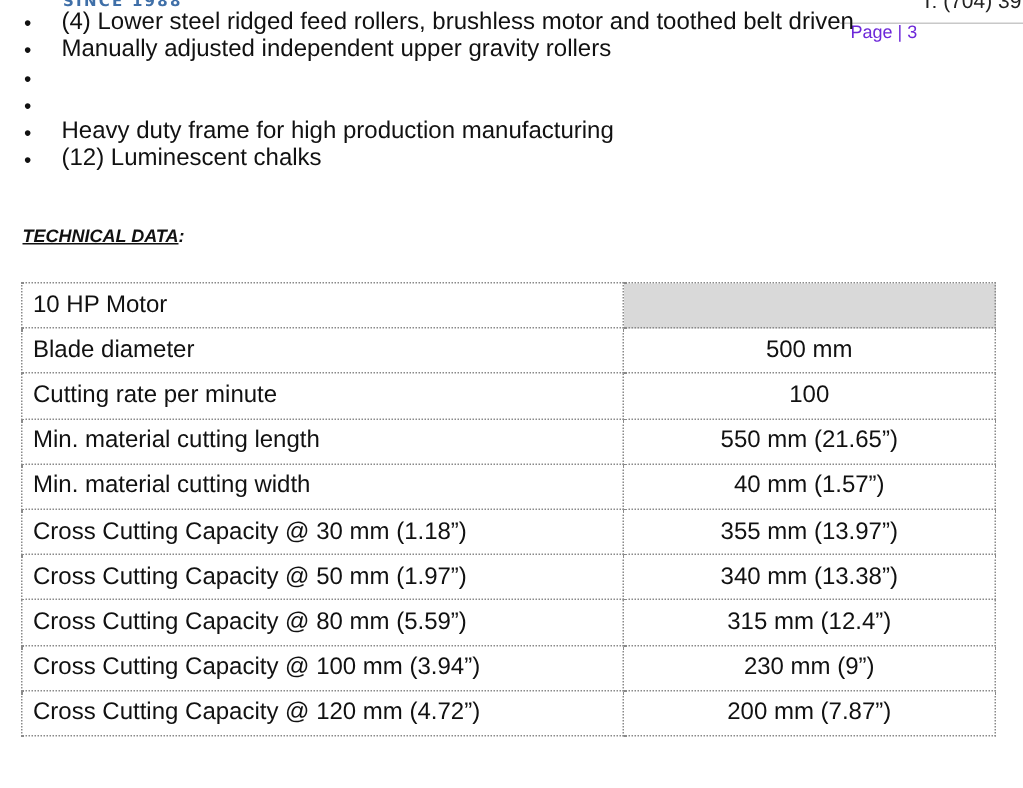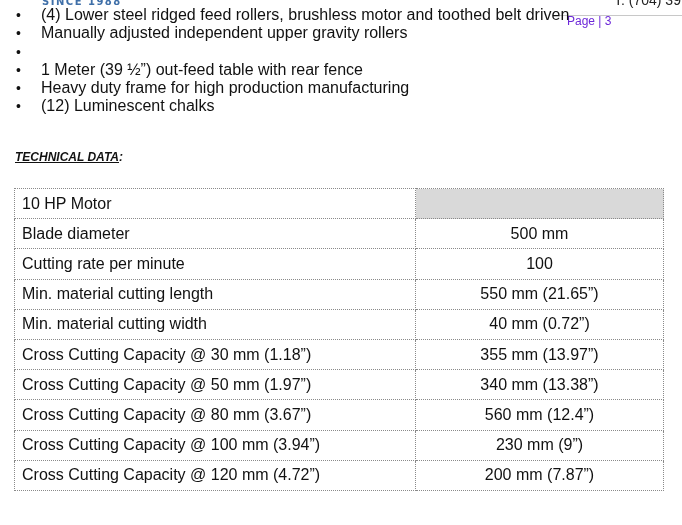--- a/index.html
+++ b/index.html
@@ -30,21 +30,21 @@
 
 <div class="since">SINCE 1988</div>
 <div class="phone">T: (704) 39</div>
 <div class="hdr-rule"></div>
 <div class="pagenum">Page | 3</div>
 
 <ul class="bullets">
   <li><span class="dot">•</span><span>(4) Lower steel ridged feed rollers, brushless motor and toothed belt driven</span></li>
   <li><span class="dot">•</span><span>Manually adjusted independent upper gravity rollers</span></li>
   <li><span class="dot">•</span></li>
-  <li><span class="dot">•</span><span>1 Meter (39 ½”) out-feed table with rear fence</span></li>
+  <li><span class="dot">•</span></li>
   <li><span class="dot">•</span><span>Heavy duty frame for high production manufacturing</span></li>
   <li><span class="dot">•</span><span>(12) Luminescent chalks</span></li>
 </ul>
 
 <div class="tech"><u>TECHNICAL DATA</u><span>:</span></div>
 
 <table class="spec">
   <colgroup>
       <col class="col1">
       <col class="col2">
@@ -61,33 +61,33 @@
   <tr>
         <td>Cutting rate per minute</td>
         <td class="val">100</td>
       </tr>
   <tr>
         <td>Min. material cutting length</td>
         <td class="val">550 mm (21.65”)</td>
       </tr>
   <tr>
         <td>Min. material cutting width</td>
-        <td class="val">40 mm (0.72”)</td>
+        <td class="val">40 mm (1.57”)</td>
       </tr>
   <tr>
         <td>Cross Cutting Capacity @ 30 mm (1.18”)</td>
         <td class="val">355 mm (13.97”)</td>
       </tr>
   <tr>
         <td>Cross Cutting Capacity @ 50 mm (1.97”)</td>
         <td class="val">340 mm (13.38”)</td>
       </tr>
   <tr>
-        <td>Cross Cutting Capacity @ 80 mm (3.67”)</td>
-        <td class="val">560 mm (12.4”)</td>
+        <td>Cross Cutting Capacity @ 80 mm (5.59”)</td>
+        <td class="val">315 mm (12.4”)</td>
       </tr>
   <tr>
         <td>Cross Cutting Capacity @ 100 mm (3.94”)</td>
         <td class="val">230 mm (9”)</td>
       </tr>
   <tr>
         <td>Cross Cutting Capacity @ 120 mm (4.72”)</td>
         <td class="val">200 mm (7.87”)</td>
       </tr>
 </tbody>

